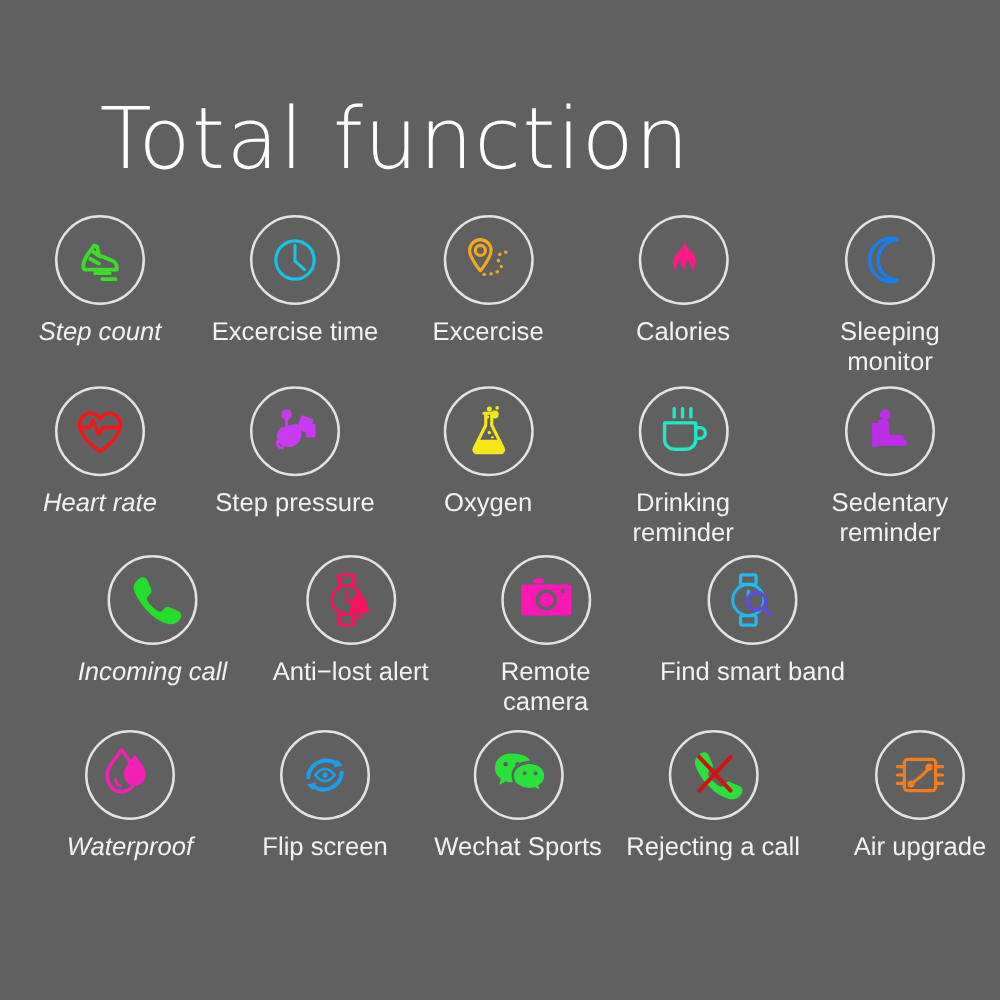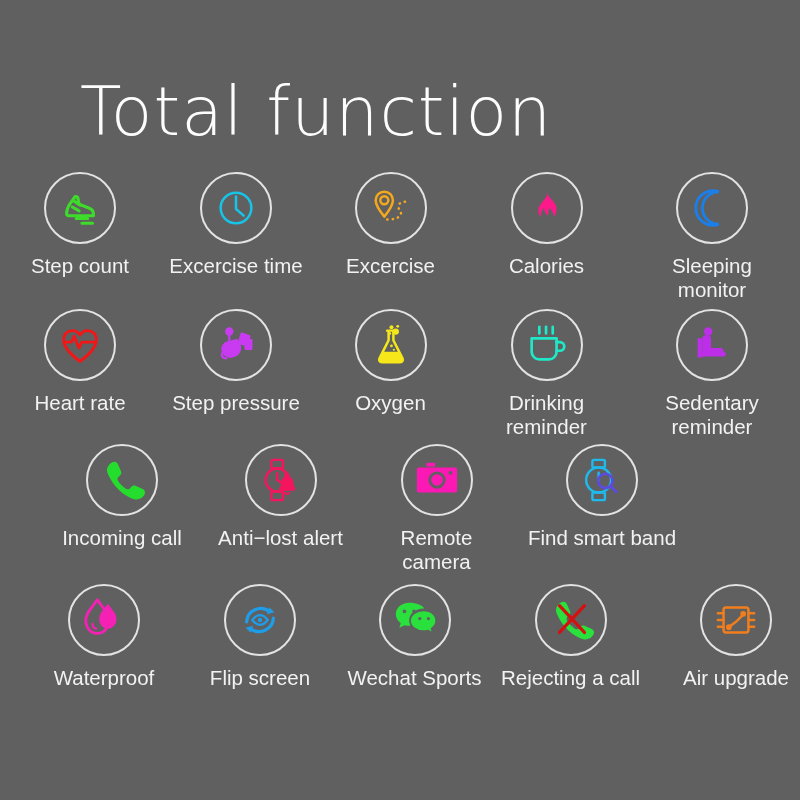--- a/index.html
+++ b/index.html
@@ -42,21 +42,21 @@
   .feature-row.r1 { height: 135px; }
   .feature-row.r2 { height: 140px; margin-left: 42px; }
   .feature-row.r3 { height: 130px; margin-left: 24px; }
   .feature-cell {
     display: flex;
     flex-direction: column;
     align-items: center;
     position: relative;
   }
   
-  .c0 { width: 160px; }
+  .c0 { width: 160px; font-style: italic; }
   .c1 { width: 152px; }
   .c2 { width: 157px; }
   .c3 { width: 155px; }
   .c4 { width: 176px; }
 
   .icon-circle {
     width: 72px;
     height: 72px;
     border-radius: 50%;
     border: 2px solid #e3e3e3;

